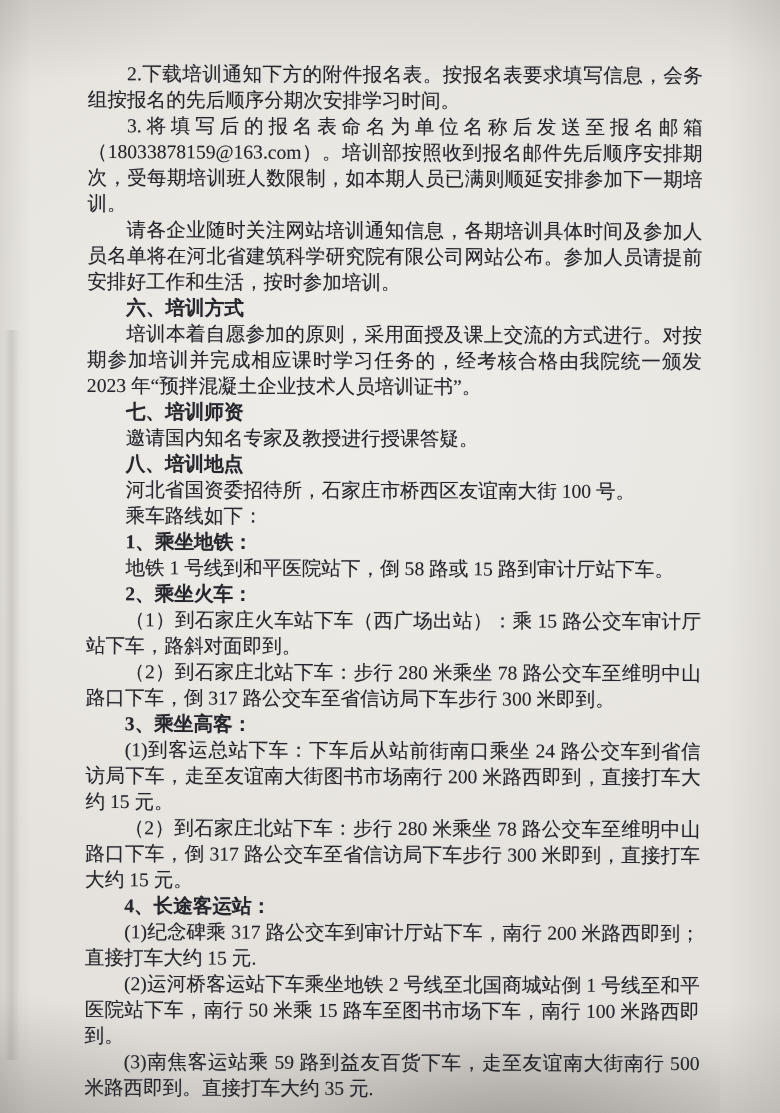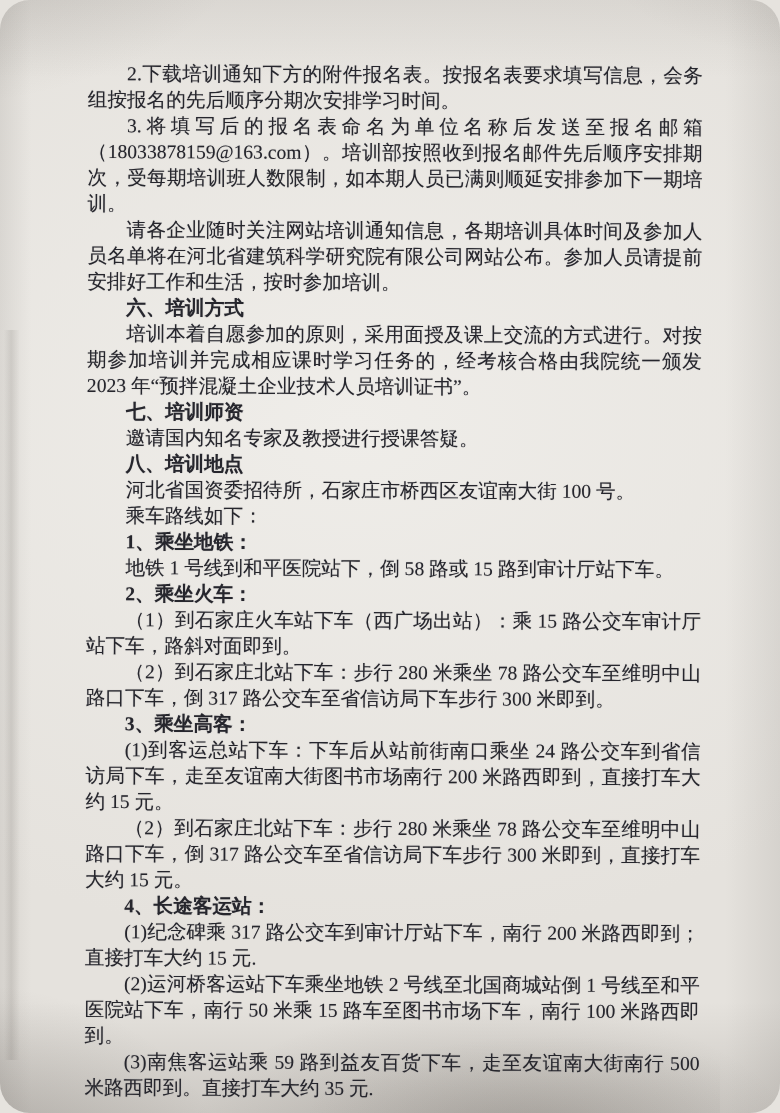--- a/index.html
+++ b/index.html
@@ -16,21 +16,20 @@
     height: 1113px;
     background:
       radial-gradient(ellipse 430px 190px at 63% 102%, rgba(82,76,70,0.22), rgba(82,76,70,0) 70%),
       radial-gradient(ellipse 380px 250px at -6% 104%, rgba(82,76,70,0.24), rgba(82,76,70,0) 70%),
       radial-gradient(ellipse 520px 300px at -10% -8%, rgba(98,93,88,0.22), rgba(98,93,88,0) 65%),
       radial-gradient(ellipse 300px 160px at 103% -5%, rgba(98,93,88,0.12), rgba(98,93,88,0) 70%),
       linear-gradient(180deg, rgba(110,104,98,0.10) 0%, rgba(110,104,98,0) 7%),
       linear-gradient(0deg, rgba(90,84,78,0.18) 0%, rgba(90,84,78,0) 10%),
       linear-gradient(90deg, rgba(100,95,90,0.12) 0%, rgba(100,95,90,0) 4%, rgba(100,95,90,0) 93%, rgba(100,95,90,0.12) 100%),
       radial-gradient(ellipse 720px 520px at 45% 38%, #efede9 0%, #e5e2dd 100%);
-    border-radius: 30px;
   }
   .crease-left {
     position: absolute;
     left: 4px;
     top: 330px;
     width: 16px;
     height: 730px;
     background: linear-gradient(90deg, rgba(0,0,0,0) 0%, rgba(70,64,58,0.12) 45%, rgba(0,0,0,0) 100%);
   }
   .shadow-bottom-blob {

